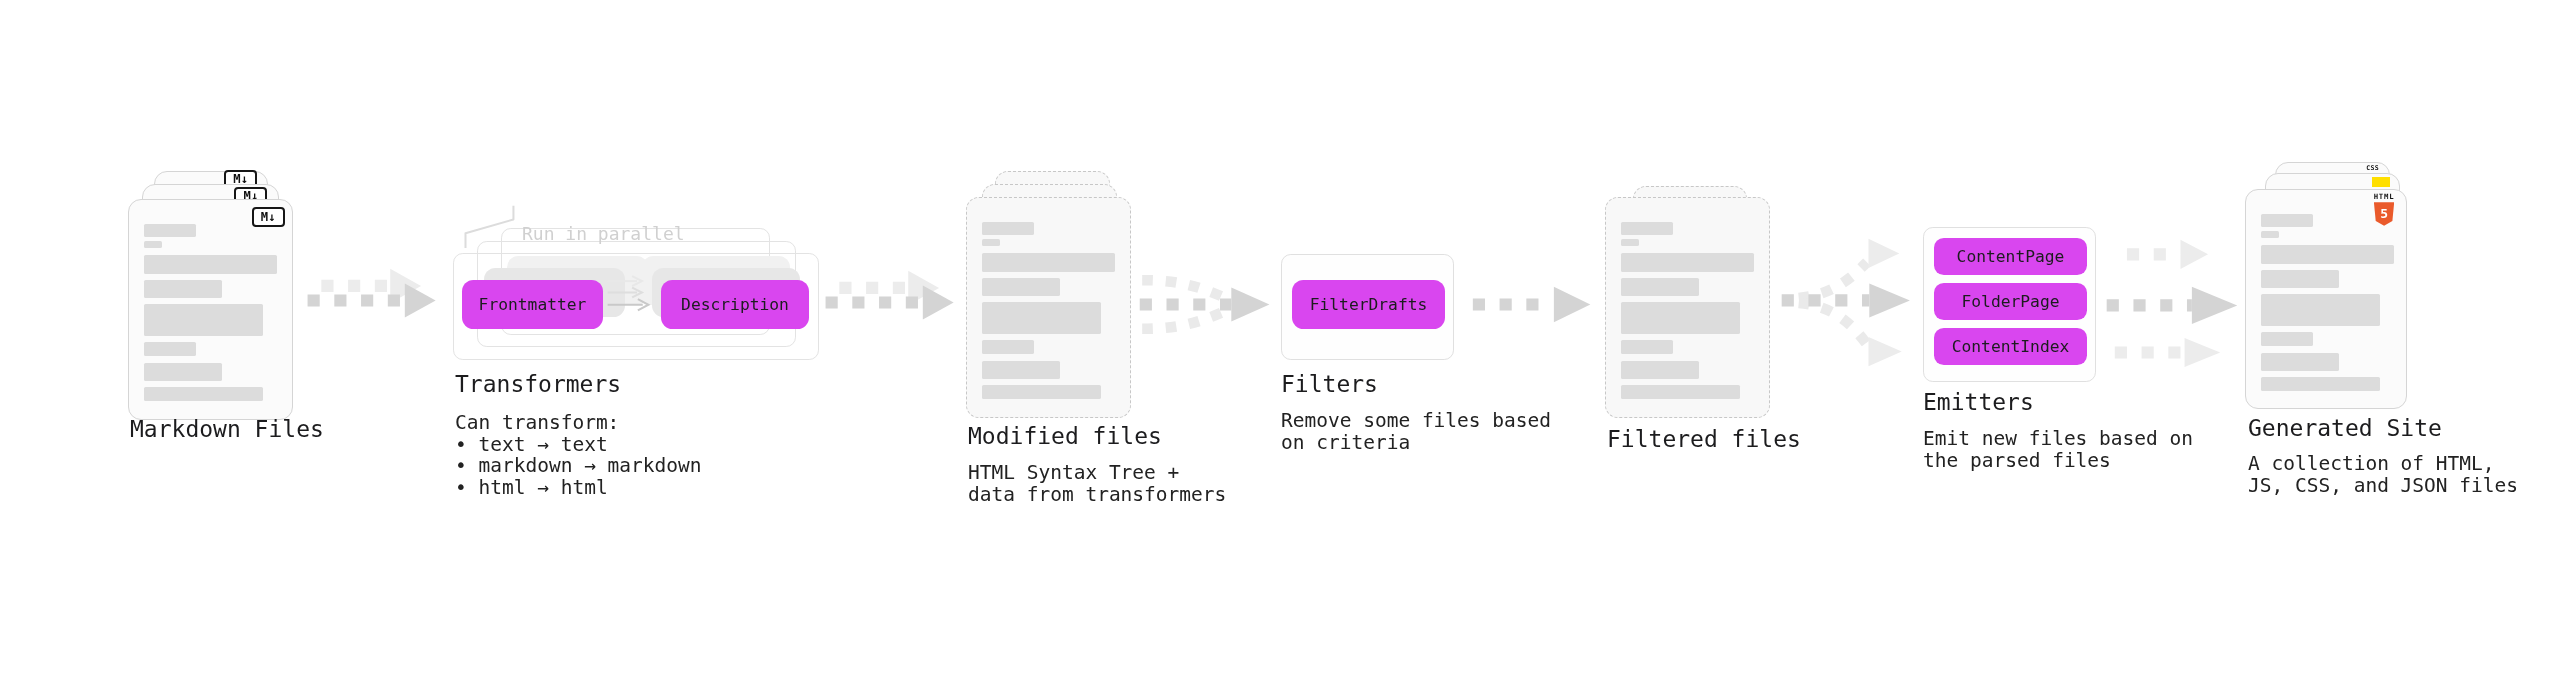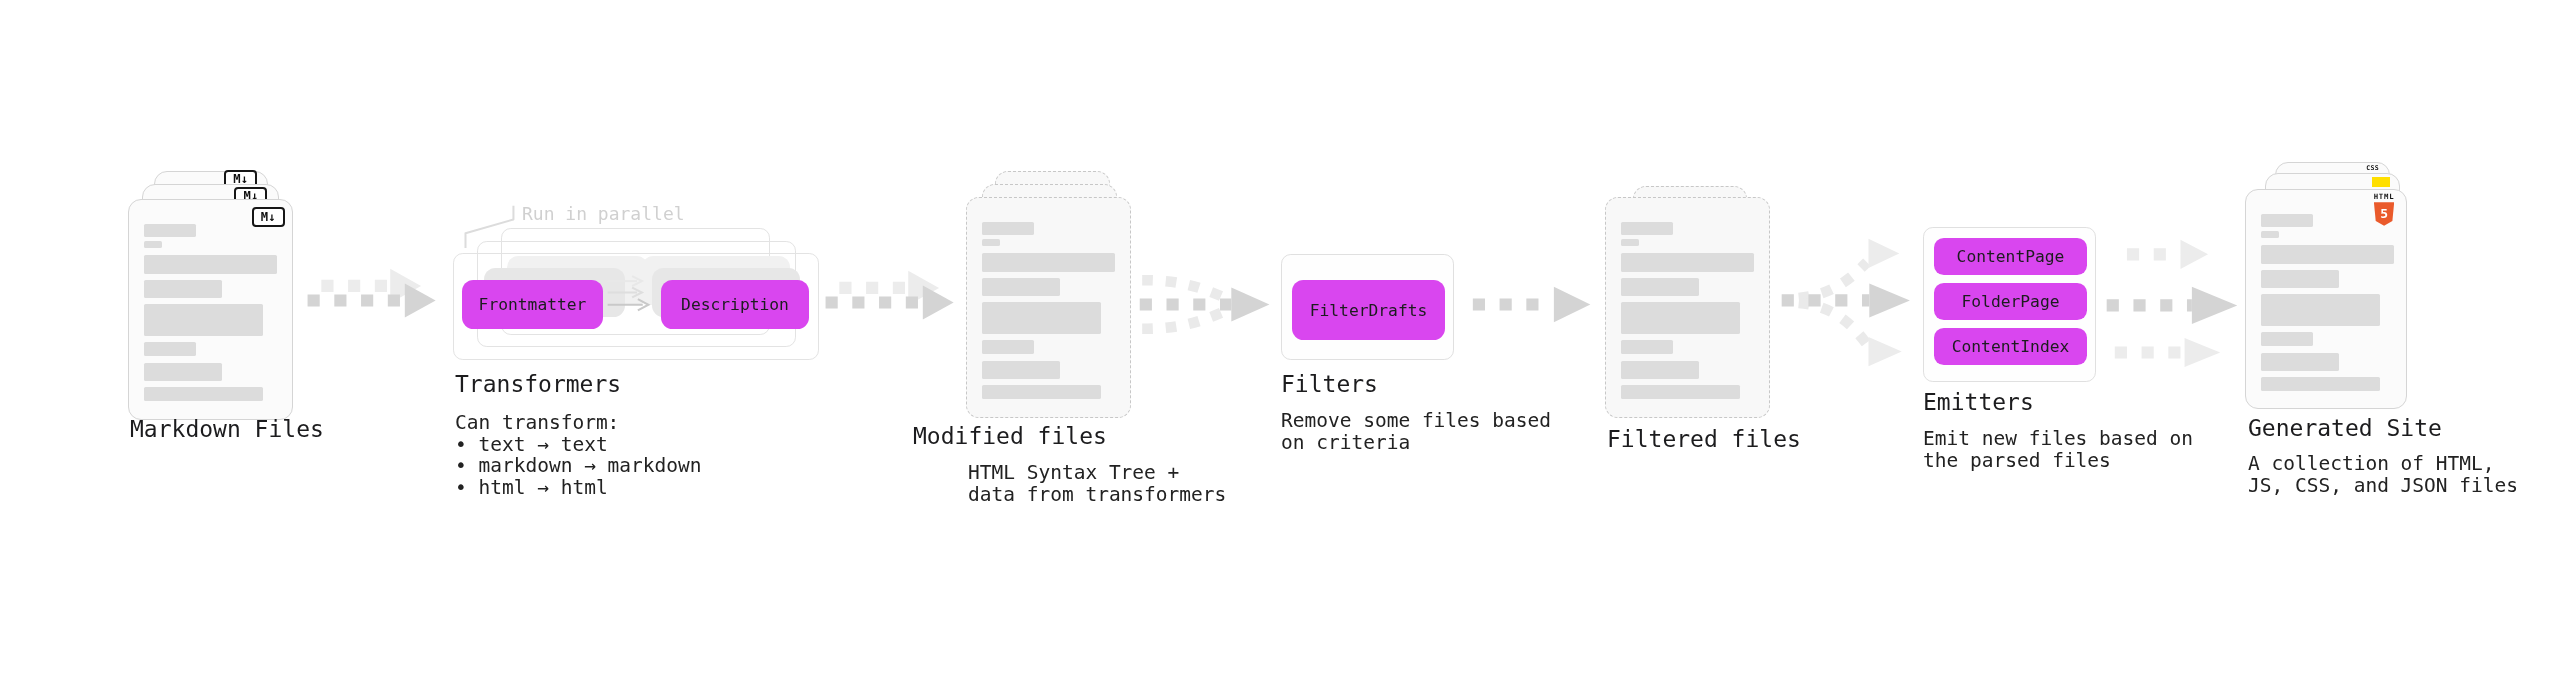--- a/index.html
+++ b/index.html
@@ -14,21 +14,21 @@
   .bar.b2{top:41px;width:18px;height:6.5px}
   .bar.b3{top:55px;width:133px;height:18.7px}
   .bar.b4{top:80px;width:78px;height:18px}
   .bar.b5{top:104px;width:119px;height:32px}
   .bar.b6{top:142px;width:52px;height:14px}
   .bar.b7{top:163px;width:78px;height:18px}
   .bar.b8{top:187px;width:119px;height:14px}
   
   .label{position:absolute;font-size:23px;white-space:pre;color:#1c1c1e;}
   .subtitle{position:absolute;font-size:19.5px;line-height:21.5px;white-space:pre-line;color:#222;}
-  .annotation{position:absolute;font-size:18px;color:#d0d0d0;white-space:pre;}
+  .annotation{position:absolute;font-size:18px;color:#d0d0d0;white-space:pre;margin-top:20px;}
   
   .pill{position:absolute;background:#d946ef;border-radius:11.4px;display:flex;align-items:center;
         justify-content:center;font-size:16.3px;color:#1c1c1e;}
   .pill.ghost1{background:#e7e7e7;}
   .pill.ghost2{background:#f1f1f1;}
   
   .cbox{position:absolute;border:1.6px solid #e3e3e3;border-radius:9.8px;box-sizing:border-box;background:transparent;}
   .cbox.filled{background:#fefefe;border-color:#e0e0e0;}
   
   .md-badge{position:absolute;width:33px;height:19.5px;border:2.4px solid #161616;border-radius:4.1px;
@@ -140,35 +140,35 @@
     <div class="card dashed" style="left:966px;top:197px;width:165px;height:221px;">
       <i class="bar b1"></i>
         <i class="bar b2"></i>
         <i class="bar b3"></i>
         <i class="bar b4"></i>
       <i class="bar b5"></i>
         <i class="bar b6"></i>
         <i class="bar b7"></i>
         <i class="bar b8"></i>
     </div>
-    <div class="label" style="left:913px;top:423px;">Modified files</div>
+    <div class="label" style="left:968px;top:423px;">Modified files</div>
     <div class="subtitle" style="left:968px;top:462px;">HTML Syntax Tree +
 data from transformers</div>
   </div>
 
   <svg class="abs" style="left:1134px;top:268px;" width="142" height="77" viewBox="0 0 175 95">
     <path d="M 10,15 C 55,15 80,22 122,41" fill="none" stroke="#eaeaea" stroke-width="13" stroke-dasharray="13 16"></path>
     <path d="M 10,75 C 55,75 80,68 122,49" fill="none" stroke="#eaeaea" stroke-width="13" stroke-dasharray="13 16"></path>
     <line x1="7" y1="45" x2="120" y2="45" stroke="#d4d4d4" stroke-width="15" stroke-dasharray="15 18"></line>
     <polygon points="120,24 167,45 120,66" fill="#d4d4d4"></polygon>
   </svg>
 
   <div>
     <div class="cbox filled" style="left:1281px;top:254px;width:173px;height:106px;"></div>
-    <div class="pill" style="left:1292px;top:280px;width:153px;height:60px;">FilterDrafts</div>
+    <div class="pill" style="left:1292px;top:280px;width:153px;height:49px;">FilterDrafts</div>
     <div class="label" style="left:1281px;top:371px;">Filters</div>
     <div class="subtitle" style="left:1281px;top:410px;">Remove some files based
 on criteria</div>
   </div>
 
   <svg class="abs" style="left:1467px;top:268px;" width="130" height="77" viewBox="0 0 160 95">
     <line x1="7" y1="45" x2="100" y2="45" stroke="#d4d4d4" stroke-width="15" stroke-dasharray="15 18"></line>
     <polygon points="107,23 152,45 107,67" fill="#d4d4d4"></polygon>
   </svg>
 

